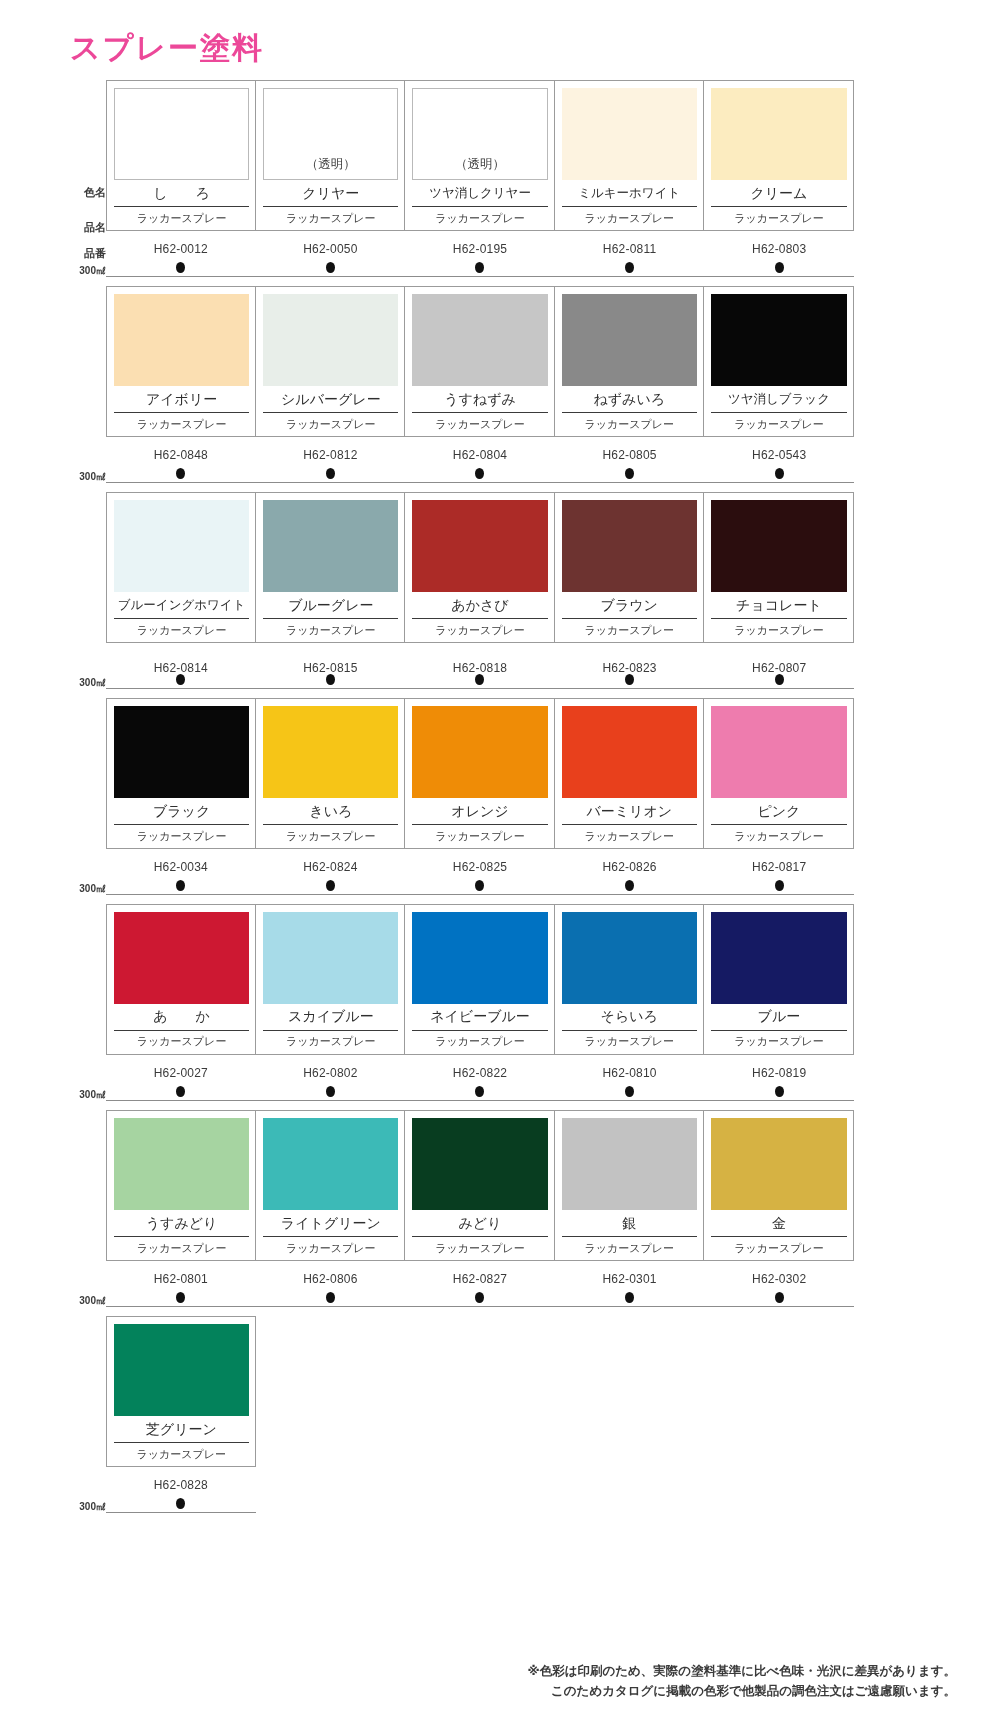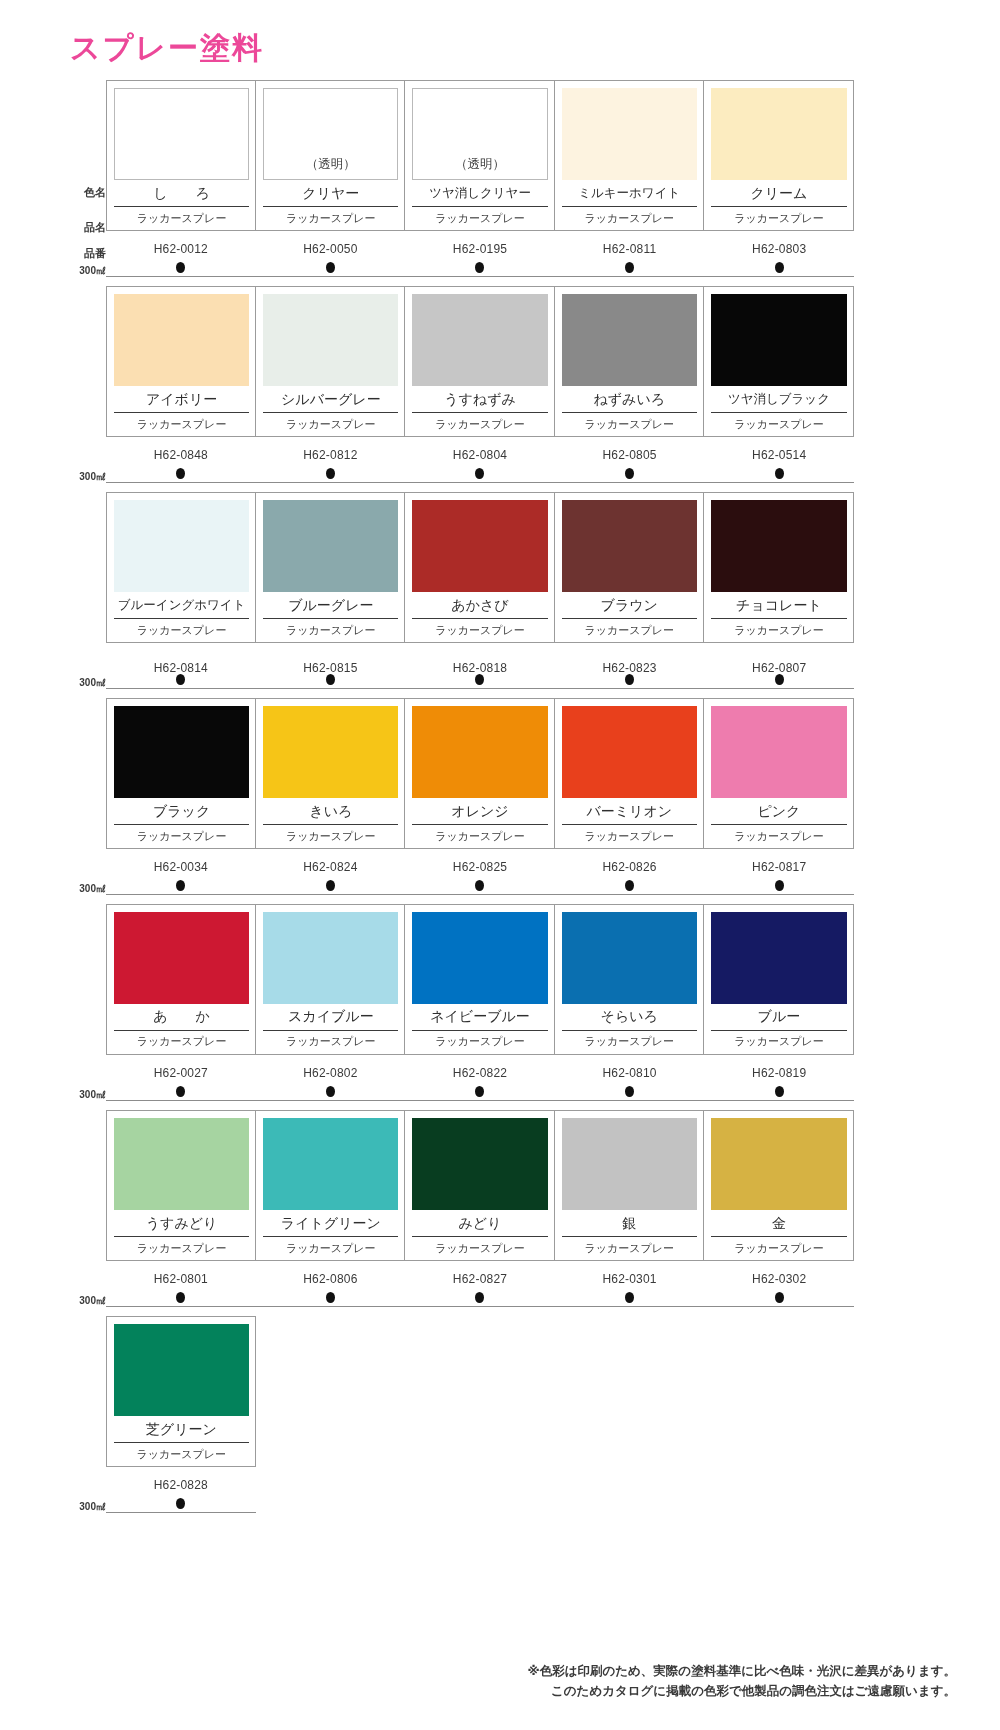--- a/index.html
+++ b/index.html
@@ -264,21 +264,21 @@
             <div class="chip noborder" style="background: rgb(7, 7, 7); border: 1px solid rgb(7, 7, 7);"></div>
             <div class="cname wide">ツヤ消しブラック</div>
             <div class="pname">ラッカースプレー</div>
           </div>
         </div>
         <div class="codes" style="top: 162px; width: 748px;">
           <div class="codecell">H62-0848</div>
           <div class="codecell">H62-0812</div>
           <div class="codecell">H62-0804</div>
           <div class="codecell">H62-0805</div>
-          <div class="codecell">H62-0514</div>
+          <div class="codecell">H62-0543</div>
         </div>
         <div class="dots" style="top: 182px; width: 748px;">
           <div class="dotcell">
             <div class="dot"></div>
           </div>
           <div class="dotcell">
             <div class="dot"></div>
           </div>
           <div class="dotcell">
             <div class="dot"></div>

